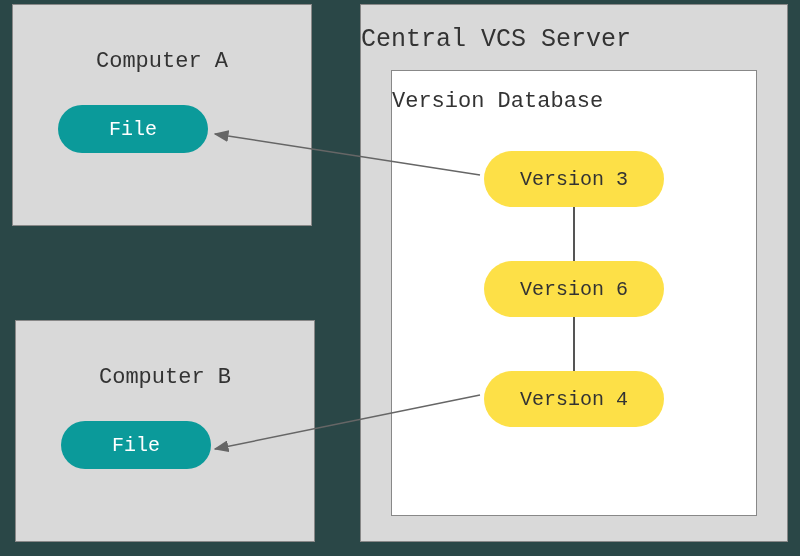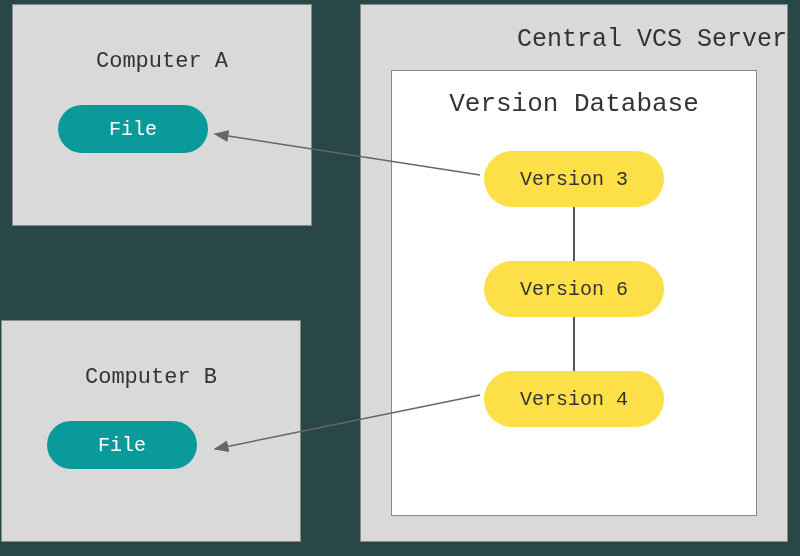--- a/index.html
+++ b/index.html
@@ -31,37 +31,35 @@
     color: #fff;
     font-size: 20px;
     display: flex;
     align-items: center;
     justify-content: center;
     left: 45px;
   }
   .server-title {
     font-size: 25px;
     color: #333;
-    text-align: right;
+    text-align: left;
     padding-top: 20px;
-    margin-left: 9px;
   }
   .vdb-box {
     position: absolute;
     background: #ffffff;
     border: 1px solid #888;
     left: 30px;
     right: 30px;
     top: 65px;
     bottom: 25px;
   }
   .vdb-title {
-    font-size: 26px;
+    font-size: 22px;
     color: #333;
-    text-align: center;
     padding-top: 18px;
   }
   .version-pill {
     position: absolute;
     width: 180px;
     height: 56px;
     background: #fde047;
     border-radius: 28px;
     color: #333;
     font-size: 20px;
@@ -88,21 +86,21 @@
 </head>
 <body>
 
 <div class="panel" style="left:12px; top:4px; width:300px; height:222px;">
   <div class="computer-title">Computer A</div>
   <div class="file-pill" style="top:100px;">
     <span>File</span>
   </div>
 </div>
 
-<div class="panel" style="left:1px; top:320px; width:300px; height:222px;">
+<div class="panel" style="left:15px; top:320px; width:300px; height:222px;">
   <div class="computer-title">Computer B</div>
   <div class="file-pill" style="top:100px;">
     <span>File</span>
   </div>
 </div>
 
 <div class="panel" style="left:360px; top:4px; width:428px; height:538px;">
   <div class="server-title">Central VCS Server</div>
   <div class="vdb-box">
     <div class="vdb-title">Version Database</div>

